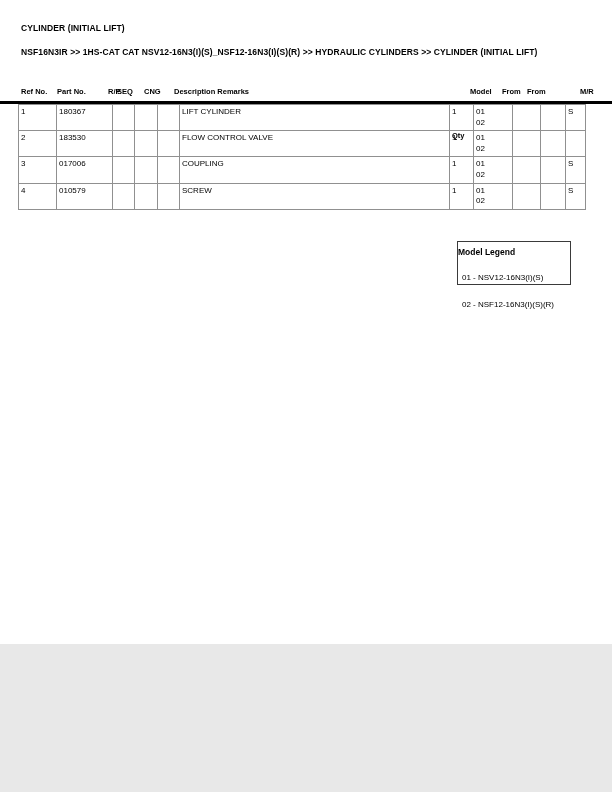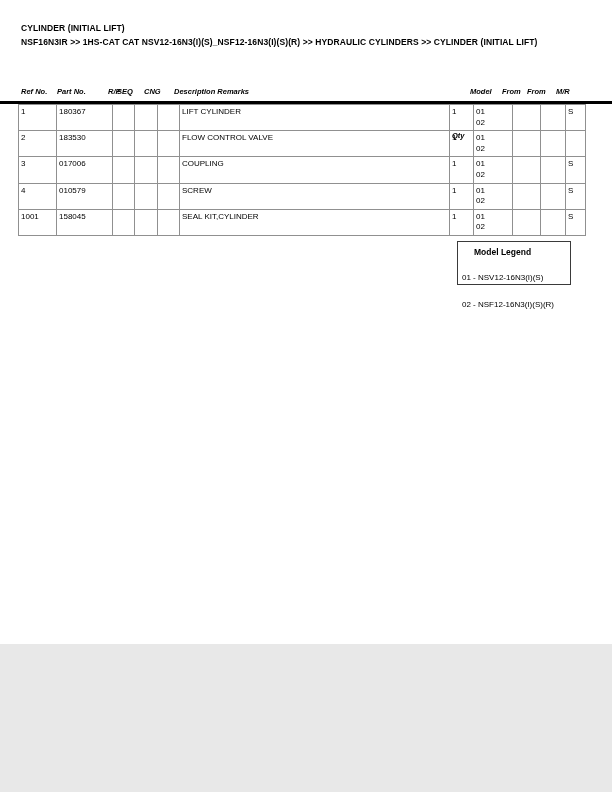--- a/index.html
+++ b/index.html
@@ -22,52 +22,51 @@
     left: 21px;
     top: 23px;
     font-size: 8.5px;
     font-weight: bold;
     letter-spacing: 0.1px;
     white-space: nowrap;
   }
   .breadcrumb {
     position: absolute;
     left: 21px;
-    top: 37px;
+    top: 47px;
     font-size: 8.5px;
     font-weight: bold;
     letter-spacing: 0.1px;
     white-space: nowrap;
   }
   .col-headers {
     position: absolute;
     left: 0;
     top: 87px;
     width: 612px;
     height: 11px;
     font-size: 7.5px;
     font-weight: bold;
   }
   .col-headers span {
     position: absolute;
     top: 0;
     white-space: nowrap;
-    font-style: italic;
   }
   .h-ref  { left: 21px; }
   .h-part { left: 57px; }
   .h-rp   { left: 108px; }
   .h-seq  { left: 117px; }
   .h-cng  { left: 144px; }
   .h-desc { left: 174px; }
   .h-qty  { left: 452px; margin-top: 44px; }
   .h-model{ left: 470px; }
   .h-from { left: 502px; }
   .h-upto { left: 527px; }
-  .h-mr   { left: 556px; }
+  .h-mr   { left: 580px; }
   .thick-rule {
     position: absolute;
     left: 0;
     top: 101px;
     width: 612px;
     height: 3px;
     background: #000000;
   }
   table.parts {
     position: absolute;
@@ -97,21 +96,21 @@
   .legend {
     position: absolute;
     left: 457px;
     top: 241px;
     width: 112px;
     height: 42px;
     border: 1px solid #3a3a3a;
     background: #ffffff;
   }
   .legend-title {
-    margin: 5px 4px 3px 16px;
+    margin: 5px 4px 3px 0;
     font-size: 8.5px;
     font-weight: bold;
   }
   .legend-item {
     margin: 16px 4px;
     font-size: 8px;
     line-height: 10.5px;
     white-space: nowrap;
   }
 </style>
@@ -212,36 +211,20 @@
         <td class="c-desc">SCREW</td>
         <td class="c-qty">1</td>
         <td class="c-model">
             <div>01</div>
             <div>02</div>
           </td>
         <td class="c-from"></td>
         <td class="c-upto"></td>
         <td class="c-mr">S</td>
       </tr>
-      <tr>
-        <td class="c-ref">1001</td>
-        <td class="c-part">158045</td>
-        <td class="c-rp"></td>
-        <td class="c-seq"></td>
-        <td class="c-cng"></td>
-        <td class="c-desc">SEAL KIT,CYLINDER</td>
-        <td class="c-qty">1</td>
-        <td class="c-model">
-            <div>01</div>
-            <div>02</div>
-          </td>
-        <td class="c-from"></td>
-        <td class="c-upto"></td>
-        <td class="c-mr">S</td>
-      </tr>
     </tbody>
   </table>
 
   <div class="legend">
     <div class="legend-title">Model Legend</div>
     <div class="legend-item">01 - NSV12-16N3(I)(S)</div>
     <div class="legend-item">02 - NSF12-16N3(I)(S)(R)</div>
   </div>
 
 </div>

